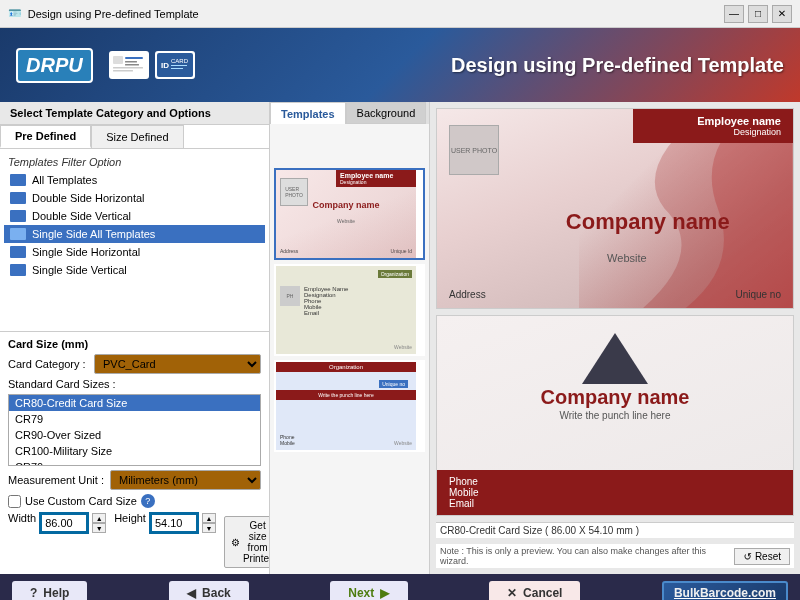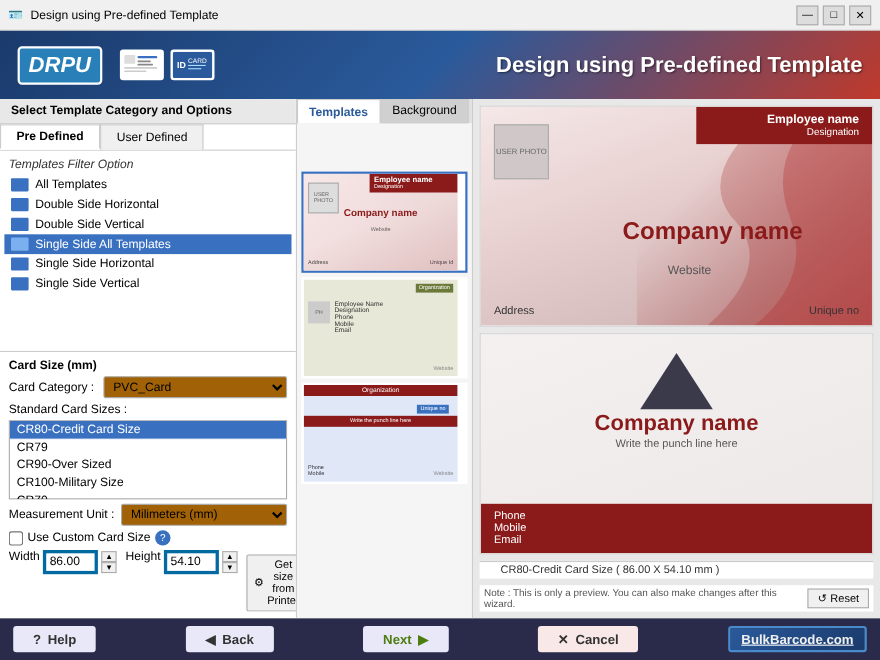--- a/index.html
+++ b/index.html
@@ -18,21 +18,21 @@
     .title-bar-left { display: flex; align-items: center; gap: 6px; font-size: 11px; }
     .title-bar-controls { display: flex; gap: 4px; }
     .title-btn { width: 20px; height: 18px; border: 1px solid #aaa; background: #ddd; font-size: 10px; cursor: pointer; display: flex; align-items: center; justify-content: center; }
 
     
     .header {
       background: linear-gradient(135deg, #1a3a6b 0%, #2a5a9b 50%, #c0392b 100%);
       display: flex;
       align-items: center;
       padding: 6px 16px;
-      height: 62px;
+      height: 74px;
       gap: 16px;
     }
     .logo-box {
       background: #2980b9;
       border: 2px solid #fff;
       border-radius: 4px;
       padding: 4px 8px;
       color: white;
       font-size: 20px;
       font-weight: bold;
@@ -263,21 +263,21 @@
       width: 100%;
       height: 100%;
       background: linear-gradient(160deg, #f5f0f0 0%, #ece8e8 100%);
       position: relative;
       overflow: hidden;
     }
     .cb-company { position: absolute; top: 70px; left: 50%; transform: translateX(-50%); font-size: 20px; font-weight: bold; color: #8b1a1a; white-space: nowrap; }
     .cb-tagline { position: absolute; top: 94px; left: 50%; transform: translateX(-50%); font-size: 10px; color: #555; white-space: nowrap; }
     .cb-info-bar { position: absolute; bottom: 0; left: 0; right: 0; background: #8b1a1a; color: white; padding: 6px 12px; font-size: 10px; }
 
-    .preview-info { font-size: 10px; color: #333; padding: 2px 19px; background: white; border-top: 1px solid #ccc; }
+    .preview-info { font-size: 10px; color: #333; padding: 2px 4px; background: white; border-top: 1px solid #ccc; }
     .preview-note { font-size: 9px; color: #555; padding: 2px 4px; background: white; display: flex; justify-content: space-between; align-items: center; }
     .reset-btn { background: #f0f0f0; border: 1px solid #aaa; padding: 2px 8px; font-size: 10px; cursor: pointer; display: flex; align-items: center; gap: 3px; }
 
     
     .bottom-bar {
       height: 38px;
       background: #2a2a4a;
       display: flex;
       align-items: center;
       justify-content: space-between;
@@ -342,21 +342,21 @@
   </div>
   <div class="header-title">Design using Pre-defined Template</div>
 </div>
 
 <div class="main-content">
 
   <div class="left-panel">
     <div class="panel-title">Select Template Category and Options</div>
     <div class="tab-row">
       <button class="tab-btn active">Pre Defined</button>
-      <button class="tab-btn">User Defined</button>
+      <button class="tab-btn">Size Defined</button>
     </div>
     <div class="category-section">
       <div class="filter-label">Templates Filter Option</div>
       <div class="category-item">
         <span class="cat-icon"></span>
         <span>All Templates</span>
       </div>
       <div class="category-item">
         <span class="cat-icon"></span>
         <span>Double Side Horizontal</span>

